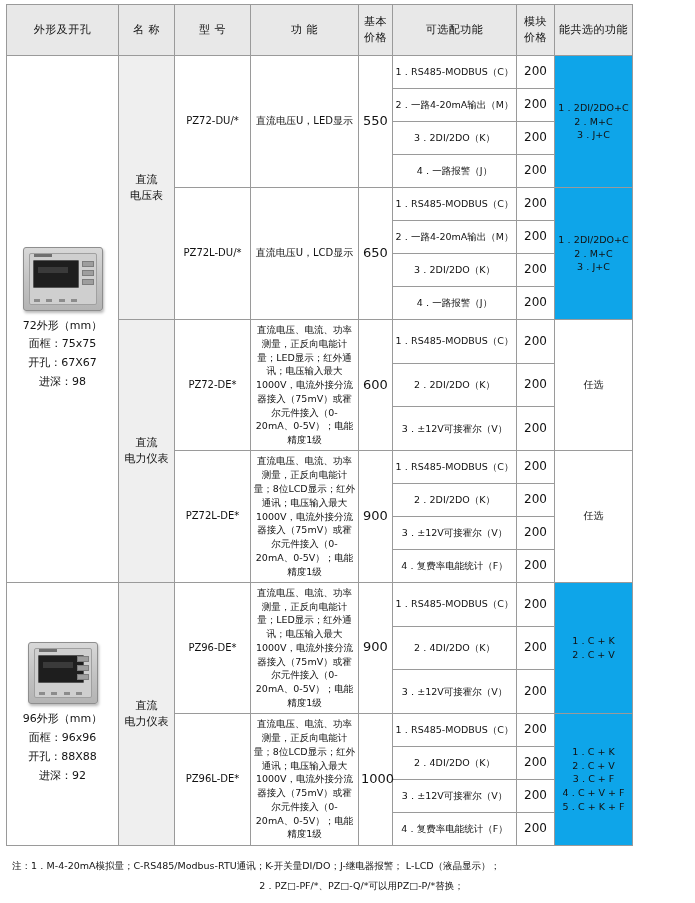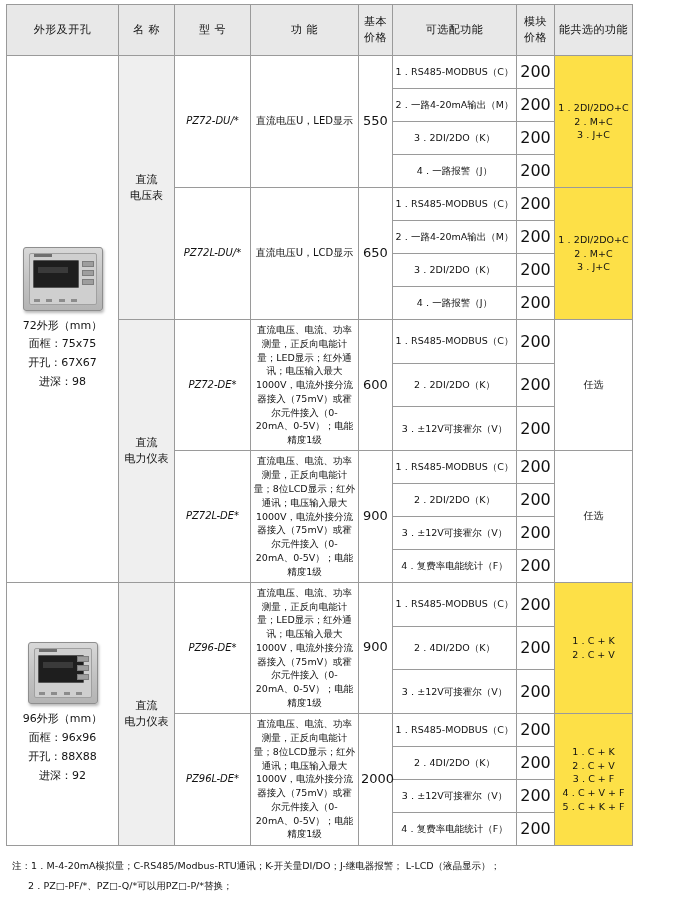--- a/index.html
+++ b/index.html
@@ -65,27 +65,27 @@
     font-size: 10px;
     background: #ffffff;
   }
   td.opt-cell {
     text-align: left;
     padding-left: 8px;
     font-size: 9.5px;
     background: #ffffff;
     height: 26px;
   }
-  td.model-cell { font-size: 10px; background: #ffffff; font-style: italic; }
+  td.model-cell { font-size: 10px; background: #ffffff; }
   td.price-cell { font-size: 13px; background: #ffffff; }
-  td.mprice-cell { font-size: 16px; background: #ffffff; }
+  td.mprice-cell { font-size: 12px; background: #ffffff; }
   td.combo-cell {
     font-size: 9.5px;
     line-height: 2.0;
-    background: #fde047;
+    background: #0ea5e9;
     text-align: left;
     padding-left: 10px;
   }
   td.combo-center {
     font-size: 10px;
     background: #ffffff;
     text-align: center;
   }
 
   
@@ -164,21 +164,21 @@
   }
 
   .notes {
     width: 683px;
     margin: 10px 0 0 6px;
     font-size: 9.5px;
     line-height: 2.1;
     color: #111;
   }
   .notes .n-row { padding-left: 0; }
-  .notes .n-row.indent { padding-left: 16px; }
+  .notes .n-row.indent { padding-left: 16px; text-align: center; }
 </style>
 </head>
 <body>
 
 <div class="sheet">
   <table class="spec">
     <colgroup>
       <col class="c-shape">
         <col class="c-name">
         <col class="c-model">
@@ -376,21 +376,21 @@
         <td class="mprice-cell">200</td>
       </tr>
       <tr>
         <td class="opt-cell">3．±12V可接霍尔（V）</td>
         <td class="mprice-cell">200</td>
       </tr>
 
       <tr>
         <td class="model-cell" rowspan="4">PZ96L-DE*</td>
         <td class="func-cell" rowspan="4">直流电压、电流、功率测量，正反向电能计量；8位LCD显示；红外通讯；电压输入最大1000V，电流外接分流器接入（75mV）或霍尔元件接入（0-20mA、0-5V）；电能精度1级</td>
-        <td class="price-cell" rowspan="4">2000</td>
+        <td class="price-cell" rowspan="4">1000</td>
         <td class="opt-cell">1．RS485-MODBUS（C）</td>
         <td class="mprice-cell">200</td>
         <td class="combo-cell" rowspan="4">
           <div>1．C + K</div>
           <div>2．C + V</div>
           <div>3．C + F</div>
           <div>4．C + V + F</div>
           <div>5．C + K + F</div>
         </td>
       </tr>

